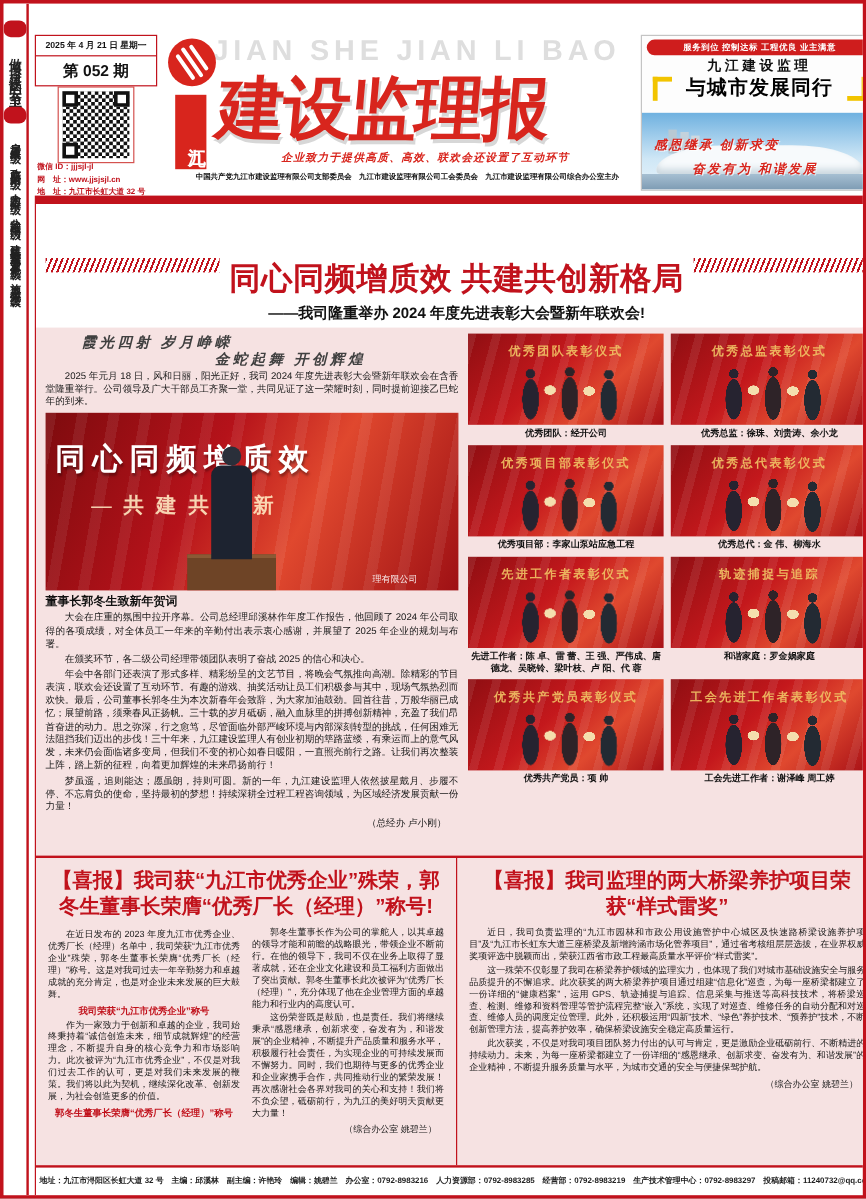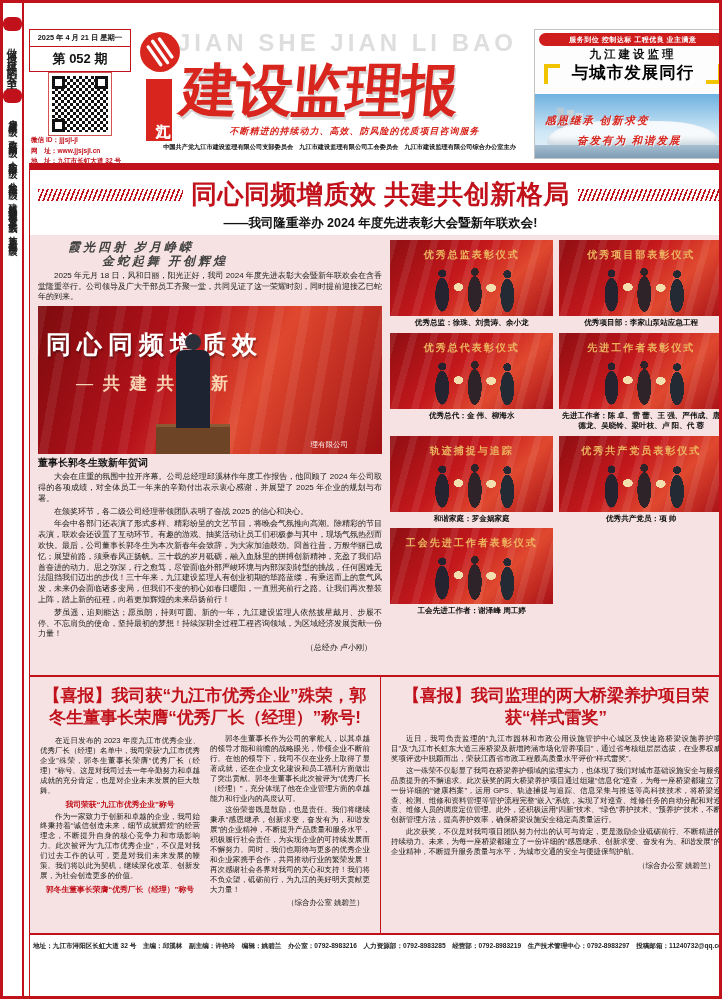--- a/index.html
+++ b/index.html
@@ -74,32 +74,32 @@
   .ps1 { bottom:30px; left:10px; } .ps2 { bottom:10px; left:42px; }
 
   .redbar { height:7px; background:#c1121c; margin:2px 5px 0; }
 
   
   .cframe { flex:1; margin:0 5px; border-left:1px solid #c1121c; border-right:1px solid #c1121c;
             display:flex; flex-direction:column; }
 
   
   .hlsec { background:#fff; padding:7px 8px 3px; }
-  .hlrow { display:flex; align-items:center; gap:8px; }
+  .hlrow { display:flex; gap:8px;margin-top:38px; }
   .hatch { flex:1; height:12px;
            background:repeating-linear-gradient(112deg, #c1121c 0 1.6px, transparent 1.6px 4.2px); }
   .headline { font-size:26px; font-weight:900; color:#c1121c; white-space:nowrap; letter-spacing:0.5px; }
   .subtitle { text-align:center; font-weight:800; font-size:12.5px; color:#111; margin-top:3px; }
 
   
   .mainsec { background:#f6e2e2; display:flex; gap:8px; padding:5px 8px 4px; height:440px; }
   .leftcol { width:344px; }
   .callig { color:#404040; font-weight:900; font-style:italic; font-family:"Liberation Serif",serif;
             font-size:12px; letter-spacing:3px; line-height:1.2; }
-  .cl1 { margin-left:30px; } .cl2 { margin-left:64px; }
+  .cl1 { margin-left:30px; } .cl2 { margin-left:64px;text-align:center; }
   .bp { font-size:8px; line-height:1.35; text-align:justify; text-indent:2em; color:#181818; margin-top:2px; }
   .mainphoto { height:148px; margin:3px 0 2px; position:relative; overflow:hidden;
                background:linear-gradient(118deg,#7e0b0e,#b5121a 38%,#e0482e 62%,#9e1014);
   }
   .mainphoto::before { content:""; position:absolute; inset:0;
       background:repeating-linear-gradient(100deg, rgba(255,255,255,.07) 0 9px, transparent 9px 26px); }
   .mp1 { position:absolute; top:22px; left:8px; color:#fff; font-weight:900; font-size:25px;
          font-family:"Liberation Serif",serif; letter-spacing:6px; text-shadow:1px 2px 2px rgba(0,0,0,.35); }
   .mp2 { position:absolute; top:66px; left:38px; color:#ffe9c2; font-weight:900; font-size:17px;
          font-family:"Liberation Serif",serif; letter-spacing:10px; opacity:.9; }
@@ -193,21 +193,21 @@
         <svg class="logo" viewBox="0 0 40 40">
           <circle cx="20" cy="20" r="19" fill="#d8251d"></circle>
           <g transform="rotate(-35 20 20)" fill="#ffffff">
             <rect x="12" y="8" width="3.2" height="24" rx="1.6"></rect>
             <rect x="18.5" y="6" width="3.2" height="28" rx="1.6"></rect>
             <rect x="25" y="8" width="3.2" height="24" rx="1.6"></rect>
           </g>
         </svg>
         <div class="citybox">九江</div>
         <div class="mtitle">建设监理报</div>
-        <div class="slogan">不断精进的持续动力、高效、防风险的优质项目咨询服务</div>
+        <div class="slogan">企业致力于提供高质、高效、联欢会还设置了互动环节</div>
         <div class="organizer">中国共产党九江市建设监理有限公司支部委员会　九江市建设监理有限公司工会委员会　九江市建设监理有限公司综合办公室主办</div>
       </div>
 
       <div class="promo">
         <div class="pbanner">服务到位 控制达标 工程优良 业主满意</div>
         <div class="ptitle1">九江建设监理</div>
         <div class="ptitle2">与城市发展同行</div>
         <div class="pphoto">
           <div class="ptower"></div>
           <div class="pbldg"></div>
@@ -247,20 +247,26 @@
           <p class="bp">大会在庄重的氛围中拉开序幕。公司总经理邱溪林作年度工作报告，他回顾了 2024 年公司取得的各项成绩，对全体员工一年来的辛勤付出表示衷心感谢，并展望了 2025 年企业的规划与布署。</p>
           <p class="bp">在颁奖环节，各二级公司经理带领团队表明了奋战 2025 的信心和决心。</p>
           <p class="bp">年会中各部门还表演了形式多样、精彩纷呈的文艺节目，将晚会气氛推向高潮。除精彩的节目表演，联欢会还设置了互动环节。有趣的游戏、抽奖活动让员工们积极参与其中，现场气氛热烈而欢快。最后，公司董事长郭冬生为本次新春年会致辞，为大家加油鼓劲。回首往昔，万般华丽已成忆；展望前路，须乘春风正扬帆。三十载的岁月砥砺，融入血脉里的拼搏创新精神，充盈了我们昂首奋进的动力。思之弥深，行之愈笃，尽管面临外部严峻环境与内部深刻转型的挑战，任何困难无法阻挡我们迈出的步伐！三十年来，九江建设监理人有创业初期的筚路蓝缕，有乘运而上的意气风发，未来仍会面临诸多变局，但我们不变的初心如春日暖阳，一直照亮前行之路。让我们再次整装上阵，踏上新的征程，向着更加辉煌的未来昂扬前行！</p>
           <p class="bp">梦虽遥，追则能达；愿虽朗，持则可圆。新的一年，九江建设监理人依然披星戴月、步履不停、不忘肩负的使命，坚持最初的梦想！持续深耕全过程工程咨询领域，为区域经济发展贡献一份力量！</p>
           <div class="asign">（总经办 卢小刚）</div>
         </div>
 
         <div class="gridcol">
           <div class="gcell">
             <div class="gphoto">
+                <div class="gold">优秀团队表彰仪式</div>
+              </div>
+            <div class="gcap">优秀团队：经开公司</div>
+          </div>
+          <div class="gcell">
+            <div class="gphoto">
                 <div class="gold">优秀总监表彰仪式</div>
               </div>
             <div class="gcap">优秀总监：徐珠、刘贵涛、余小龙</div>
           </div>
           <div class="gcell">
             <div class="gphoto">
                 <div class="gold">优秀项目部表彰仪式</div>
               </div>
             <div class="gcap">优秀项目部：李家山泵站应急工程</div>
           </div>

